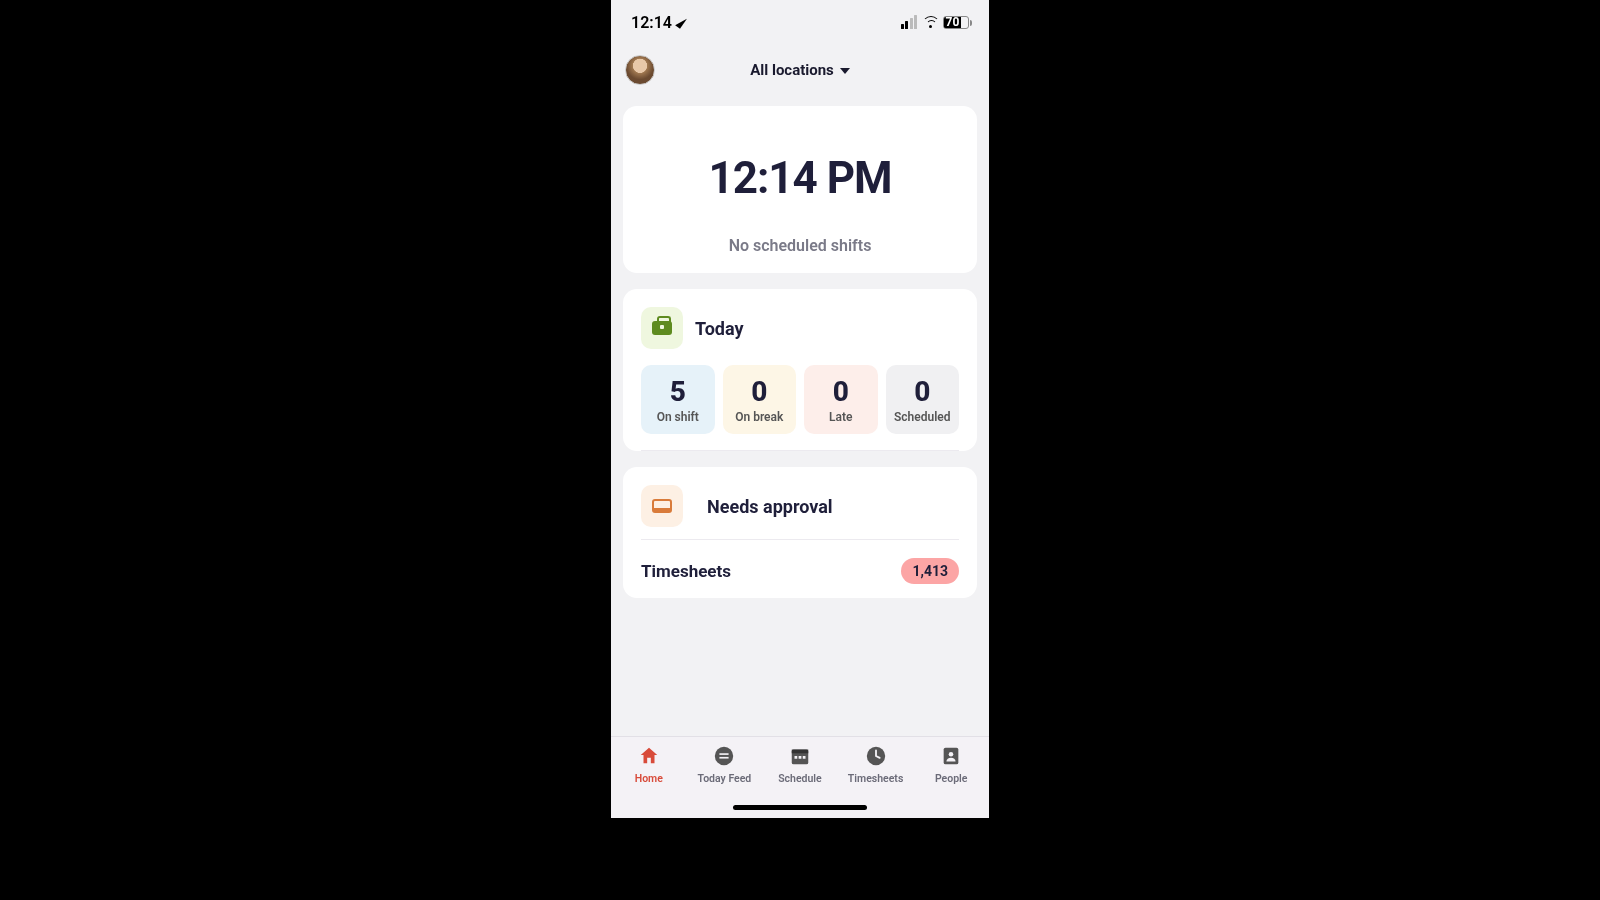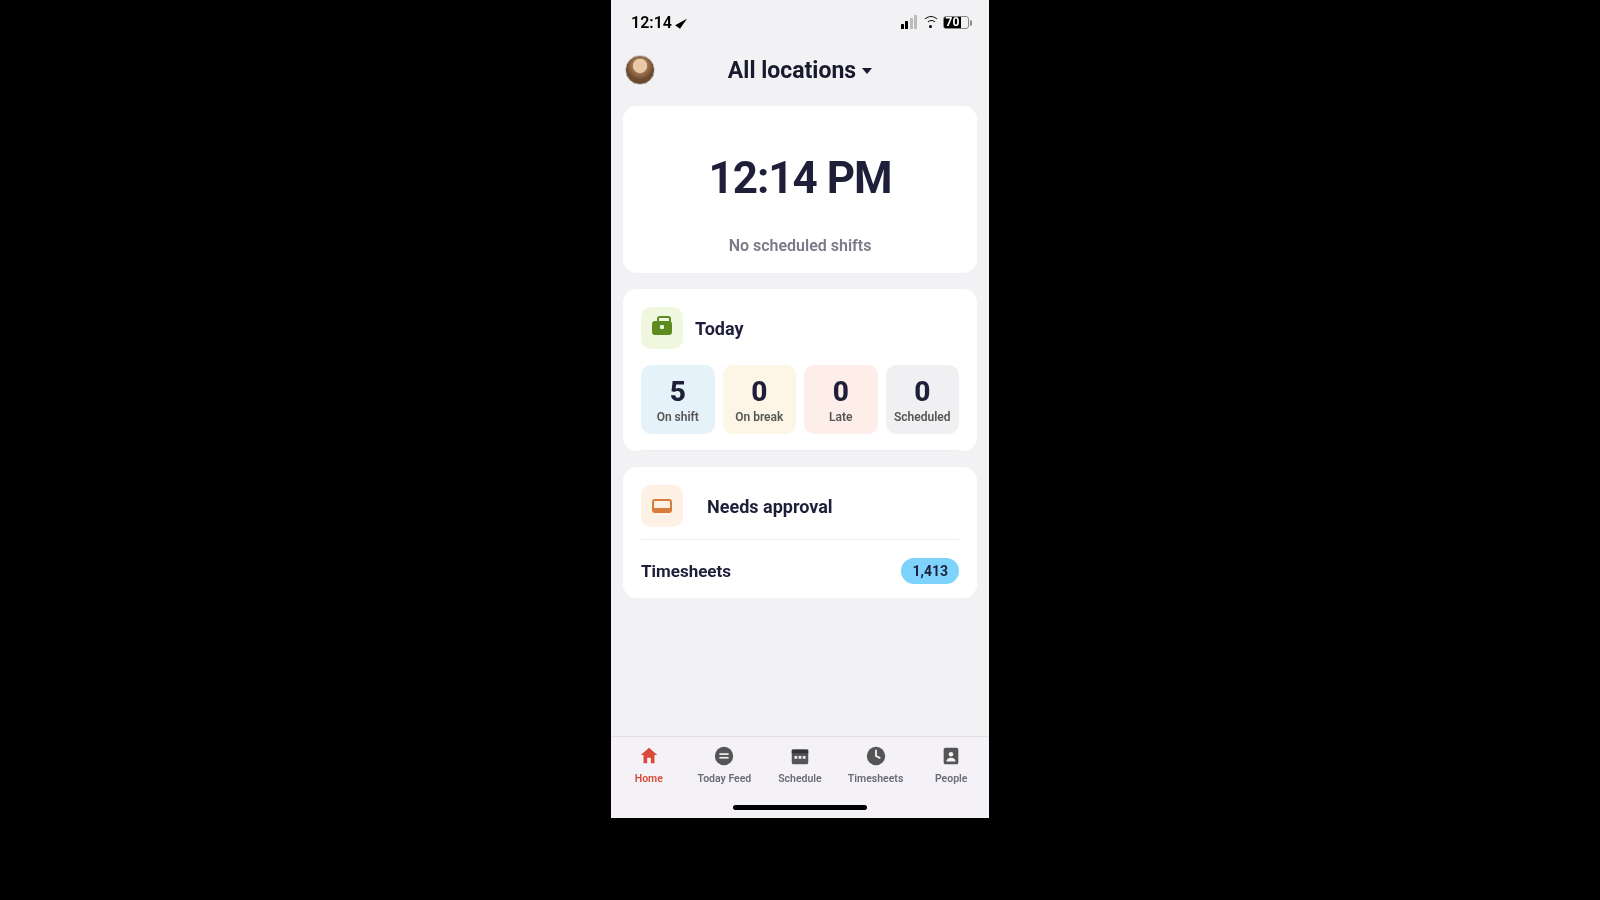--- a/index.html
+++ b/index.html
@@ -63,21 +63,21 @@
     padding: 0 14px;
   }
   .avatar {
     width: 30px; height: 30px; border-radius: 50%;
     background: radial-gradient(circle at 50% 35%, #e8c8a8 30%, #a07850 32%, #6b4a30 60%);
     position: absolute; left: 14px; top: 11px;
     border: 1px solid #ccc;
   }
   .location-dropdown {
     display: flex; align-items: center; gap: 6px;
-    font-weight: 700; font-size: 23px; color: #1a1a2e;
+    font-weight: 700; font-size: 15px; color: #1a1a2e;
     cursor: pointer;
   }
   .chevron-down {
     width: 0; height: 0;
     border-left: 5px solid transparent;
     border-right: 5px solid transparent;
     border-top: 6px solid #1a1a2e;
     margin-top: 2px;
   }
   
@@ -160,21 +160,21 @@
     transform: rotate(45deg);
   }
   
   .approval-card { padding: 18px 18px 14px 18px; }
   .approval-row {
     display: flex; align-items: center; justify-content: space-between;
     padding: 18px 0 0 0;
     font-size: 17px; font-weight: 700; color: #1f1f3a;
   }
   .count-pill {
-    background: #7dd3fc; color: #1f1f3a;
+    background: #fca5a5; color: #1f1f3a;
     font-size: 14px; font-weight: 700;
     padding: 5px 11px; border-radius: 14px; text-align: center;
   }
   
   .tab-bar {
     height: 82px;
     background: #f4f2f6;
     border-top: 1px solid #e2e0e6;
     display: flex;
     padding-top: 6px;

